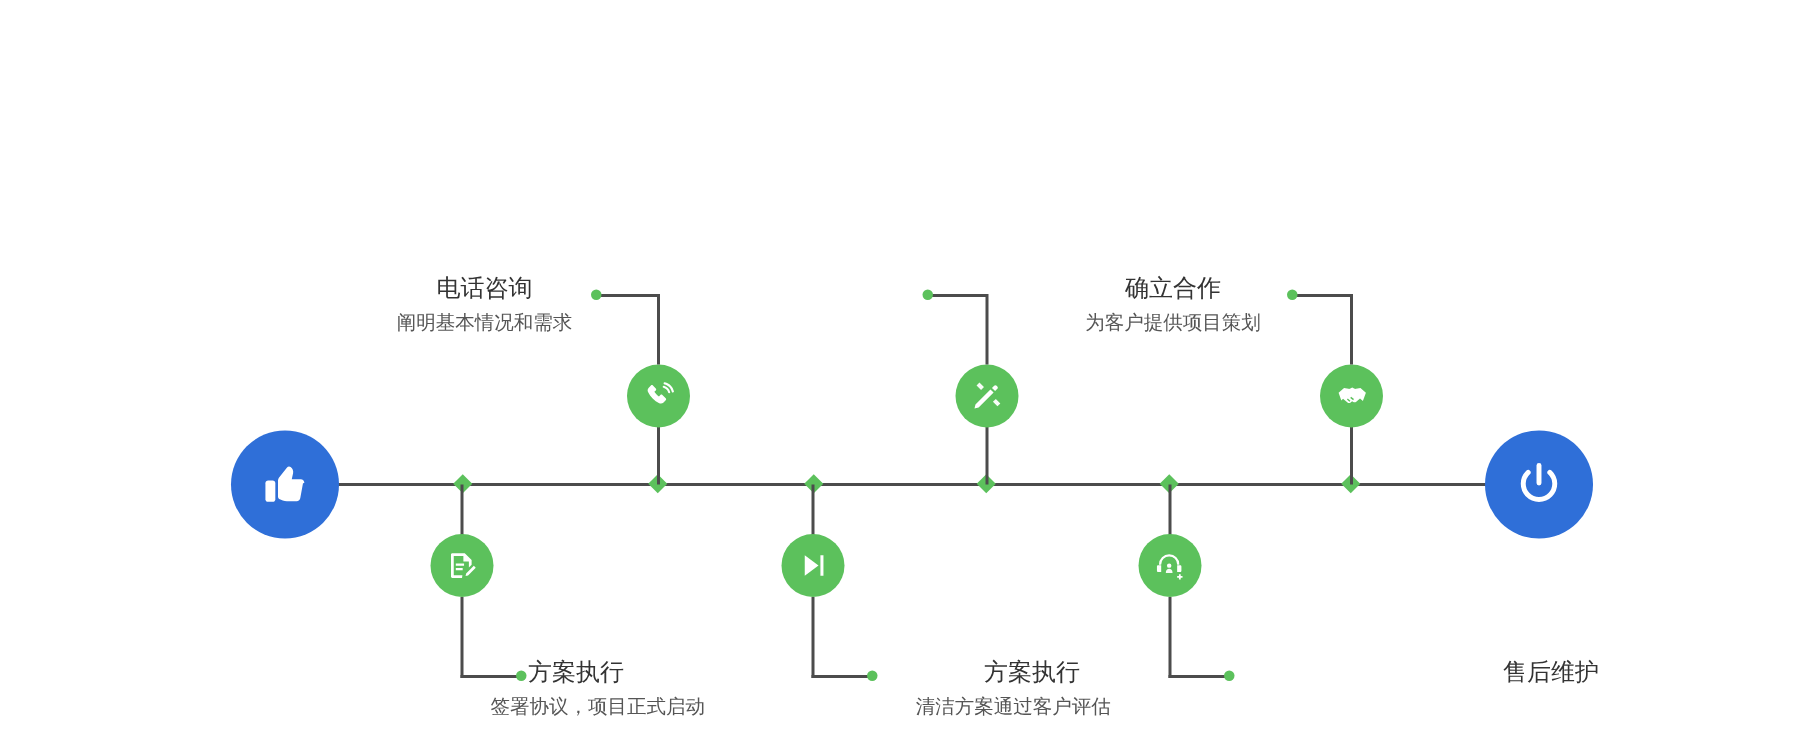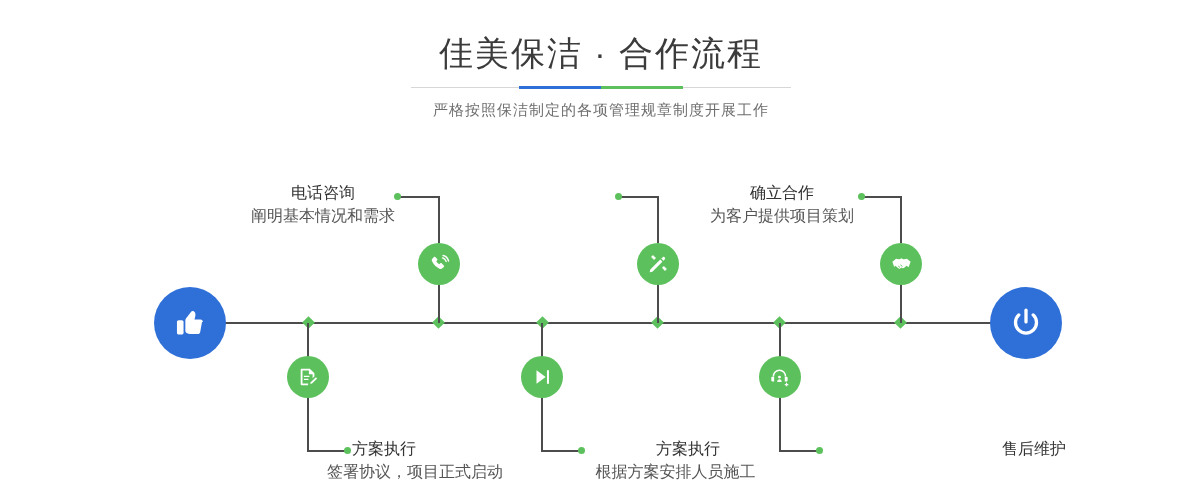--- a/index.html
+++ b/index.html
@@ -72,20 +72,21 @@
     letter-spacing: 1px;
   }
 
   
   .timeline {
     position: absolute;
     left: 0;
     top: 160px;
     width: 1202px;
     height: 340px;
+    font-family: Liberation Mono, monospace;
   }
   .axis {
     position: absolute;
     left: 190px;
     top: 162px;
     width: 822px;
     height: 2px;
     background: #4c4c4c;
   }
 
@@ -155,43 +156,34 @@
     position: absolute;
     text-align: center;
   }
   .label-title {
     font-size: 16px;
     color: #333;
     line-height: 22px;
     white-space: nowrap;
   }
   .label-desc {
-    font-size: 16px;
+    font-size: 13px;
     color: #555;
     line-height: 20px;
     white-space: nowrap;
     margin-top: 2px;
   }
 
   svg { display: block; }
 </style>
 </head>
 <body>
 
 <div class="page">
 
-  <div class="header">
-    <div class="title">佳美保洁 · 合作流程</div>
-    <div class="rule-wrap">
-      <div class="rule-line"></div>
-      <div class="rule-accent-blue"></div>
-      <div class="rule-accent-green"></div>
-    </div>
-    <div class="subtitle">严格按照保洁制定的各项管理规章制度开展工作</div>
-  </div>
 
   <div class="timeline">
 
     <div class="axis"></div>
 
     <div class="end-circle end-left">
       <span>
         <svg width="36" height="36" viewBox="0 0 24 24" fill="#ffffff">
           <path d="M6.5 10.2h-2c-.7 0-1.2.5-1.2 1.2v7.1c0 .7.5 1.2 1.2 1.2h2c.7 0 1.2-.5 1.2-1.2v-7.1c0-.7-.5-1.2-1.2-1.2z"></path>
           <path d="M20.6 11.3c0-.9-.7-1.6-1.6-1.6h-4l.6-2.7c.2-1.1-.2-2.2-1.1-2.8-.5-.4-1.2-.3-1.6.2l-3.6 4.6c-.2.3-.4.7-.4 1.1v7.3c0 .5.3 1 .8 1.2l1.3.5c.6.2 1.2.3 1.8.3h4.4c.8 0 1.5-.6 1.6-1.4l1.1-6c0-.2.1-.4.1-.6l.6-.1z"></path>
@@ -273,21 +265,21 @@
           <path d="M6 4.6v14.8l10-7.4z"></path>
           <path d="M17.4 4.6h2.2v14.8h-2.2z"></path>
         </svg>
       </span>
     </div>
     <div class="conn-v" style="left:541px; top:238px; height:54px;"></div>
     <div class="connector" style="left:541px; top:290px; width:40px;"></div>
     <div class="dot" style="left:578px; top:287px;"></div>
     <div class="label-block" style="left:588px; top:278px; width:200px; text-align:center;">
       <div class="label-title">方案执行</div>
-      <div class="label-desc" style="margin-left:-25px;">根据方案安排人员施工</div>
+      <div class="label-desc" style="margin-left:-25px;">清洁方案通过客户评估</div>
     </div>
 
     <div class="stem" style="left:900px; top:115px; height:48px;"></div>
     <div class="node-circle" style="left:880px; top:83px;">
       <span>
         <svg width="23" height="23" viewBox="0 0 24 24" fill="#ffffff">
           <path d="M2.5 9.2l3.8-3.3 3.1.6c.4.1.9 0 1.3-.2l1.3-.8 1.3.8c.4.2.9.3 1.3.2l3.1-.6 3.8 3.3-2.1 5.7-2-1.6-2.6 2.1c-.6.5-1.4.6-2.1.2l-.8-.4-1.2.9c-.6.4-1.4.4-2-.1l-3.1-2.6-1.2 1.2-1.9-5.4z"></path>
           <path d="M8.6 13.6l1.8 1.5M10.9 12.4l2 1.6" stroke="#5cc15c" stroke-width="1" fill="none"></path>
         </svg>
       </span>

